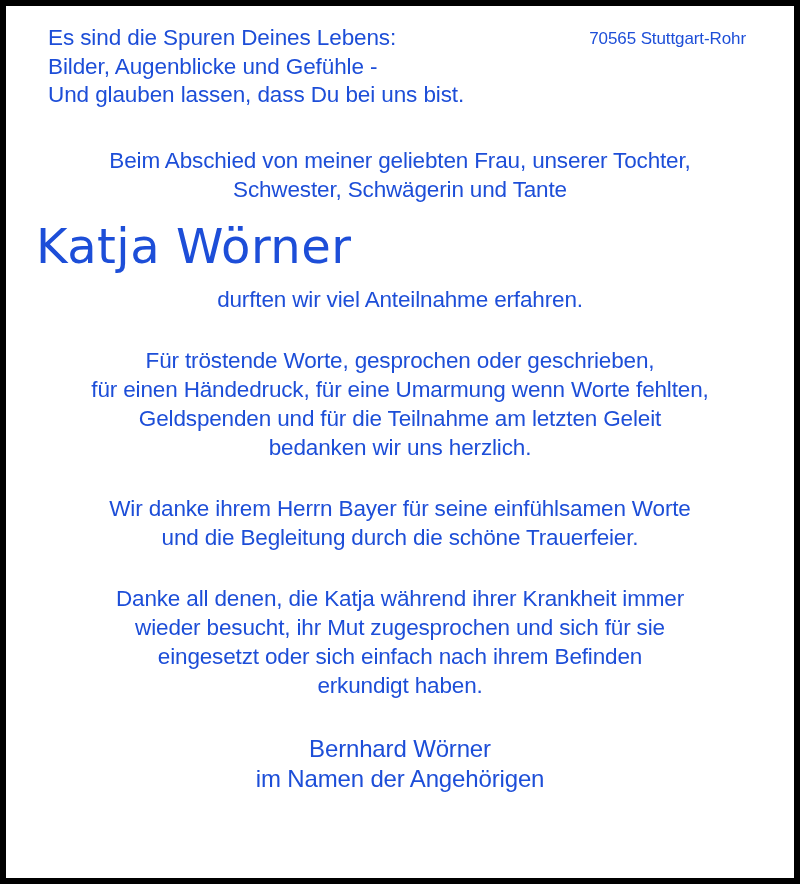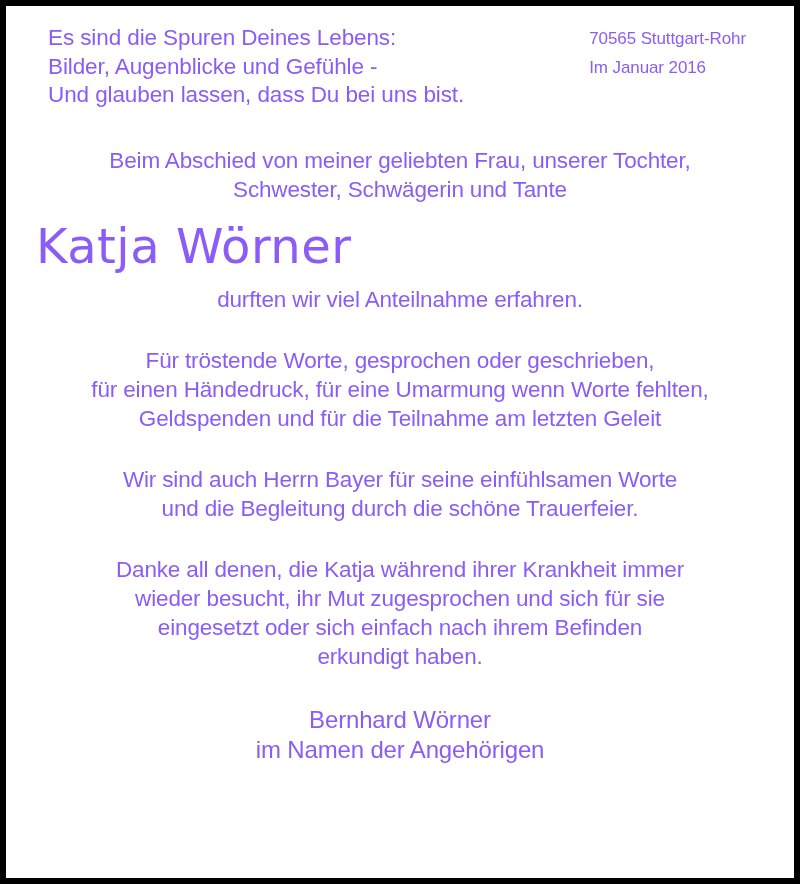--- a/index.html
+++ b/index.html
@@ -24,21 +24,21 @@
     overflow: hidden;
   }
 
   .inner {
     box-sizing: border-box;
     width: 100%;
     height: 100%;
     padding: 18px 30px 14px 30px;
     display: flex;
     flex-direction: column;
-    color: #8b5cf6;
+    color: #1d4ed8;
   }
 
   
   .header-row {
     display: flex;
     justify-content: space-between;
     align-items: flex-start;
     width: 100%;
   }
 
@@ -113,44 +113,44 @@
     <div class="header-row">
 
       <div class="verse">
         <span class="line">Es sind die Spuren Deines Lebens:</span>
         <span class="line">Bilder, Augenblicke und Gefühle -</span>
         <span class="line">Und glauben lassen, dass Du bei uns bist.</span>
       </div>
 
       <div class="placedate">
         <span class="line">70565 Stuttgart-Rohr</span>
-        <span class="line">Im Januar 2016</span>
       </div>
 
     </div>
 
     <div class="block gap-intro">
       <span class="line">Beim Abschied von meiner geliebten Frau, unserer Tochter,</span>
       <span class="line">Schwester, Schwägerin und Tante</span>
     </div>
 
     <div class="deceased-name gap-name">Katja Wörner</div>
 
     <div class="block gap-durften">
       <span class="line">durften wir viel Anteilnahme erfahren.</span>
     </div>
 
     <div class="block gap-para">
       <span class="line">Für tröstende Worte, gesprochen oder geschrieben,</span>
       <span class="line">für einen Händedruck, für eine Umarmung wenn Worte fehlten,</span>
       <span class="line">Geldspenden und für die Teilnahme am letzten Geleit</span>
+      <span class="line">bedanken wir uns herzlich.</span>
     </div>
 
     <div class="block gap-para">
-      <span class="line">Wir sind auch Herrn Bayer für seine einfühlsamen Worte</span>
+      <span class="line">Wir danke ihrem Herrn Bayer für seine einfühlsamen Worte</span>
       <span class="line">und die Begleitung durch die schöne Trauerfeier.</span>
     </div>
 
     <div class="block gap-para">
       <span class="line">Danke all denen, die Katja während ihrer Krankheit immer</span>
       <span class="line">wieder besucht, ihr Mut zugesprochen und sich für sie</span>
       <span class="line">eingesetzt oder sich einfach nach ihrem Befinden</span>
       <span class="line">erkundigt haben.</span>
     </div>
 

